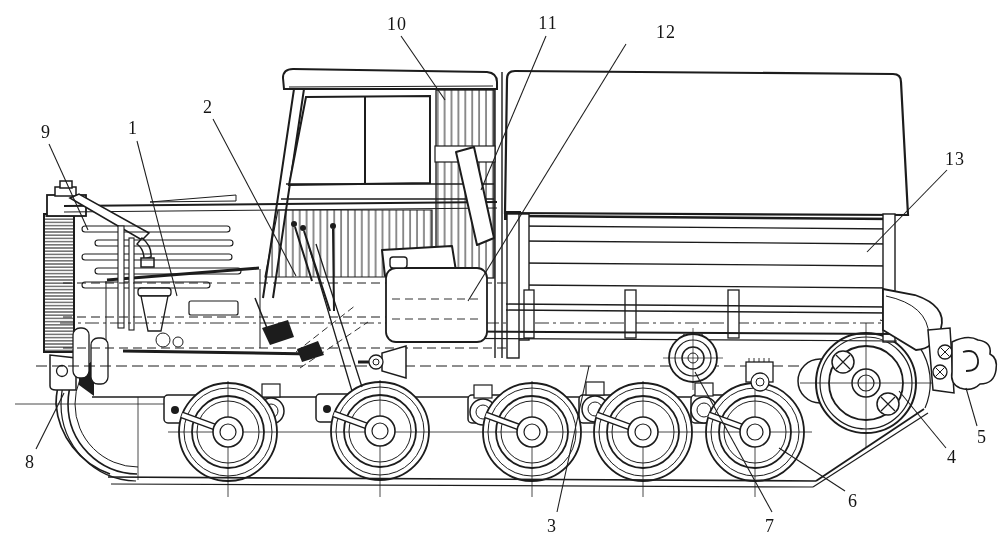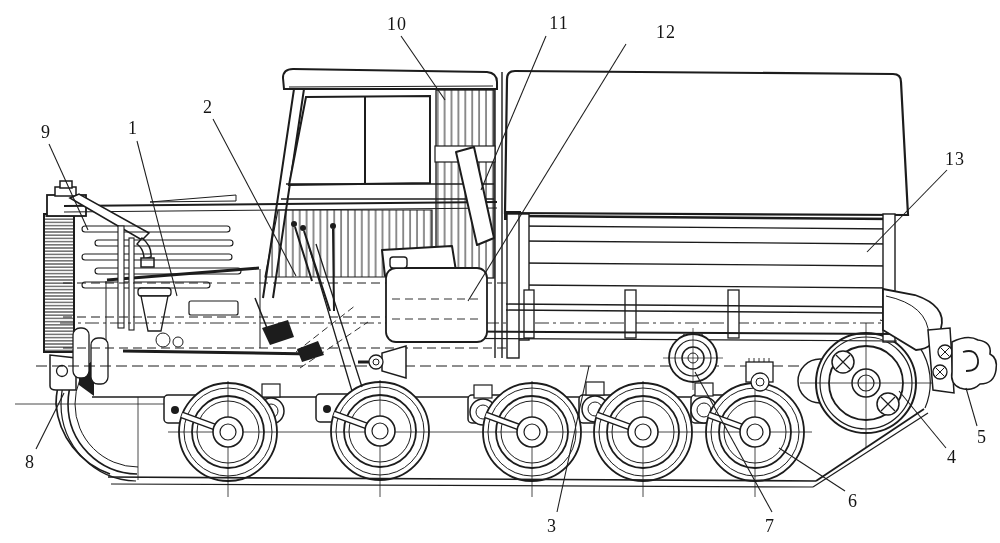--- a/index.html
+++ b/index.html
@@ -278,17 +278,17 @@
       <span class="callout" style="left: 133px; top: 128px;">1</span>
       <span class="callout" style="left: 208px; top: 107px;">2</span>
       <span class="callout" style="left: 552px; top: 526px;">3</span>
       <span class="callout" style="left: 952px; top: 457px;">4</span>
       <span class="callout" style="left: 982px; top: 437px;">5</span>
       <span class="callout" style="left: 853px; top: 501px;">6</span>
       <span class="callout" style="left: 770px; top: 526px;">7</span>
       <span class="callout" style="left: 30px; top: 462px;">8</span>
       <span class="callout" style="left: 46px; top: 132px;">9</span>
       <span class="callout" style="left: 397px; top: 24px;">10</span>
-      <span class="callout" style="left: 548px; top: 23px; margin-left: 11px;">11</span>
+      <span class="callout" style="left: 548px; top: 23px;">11</span>
       <span class="callout" style="left: 666px; top: 32px;">12</span>
       <span class="callout" style="left: 955px; top: 159px;">13</span>
     </div>
 </div>
 
 </body></html>

